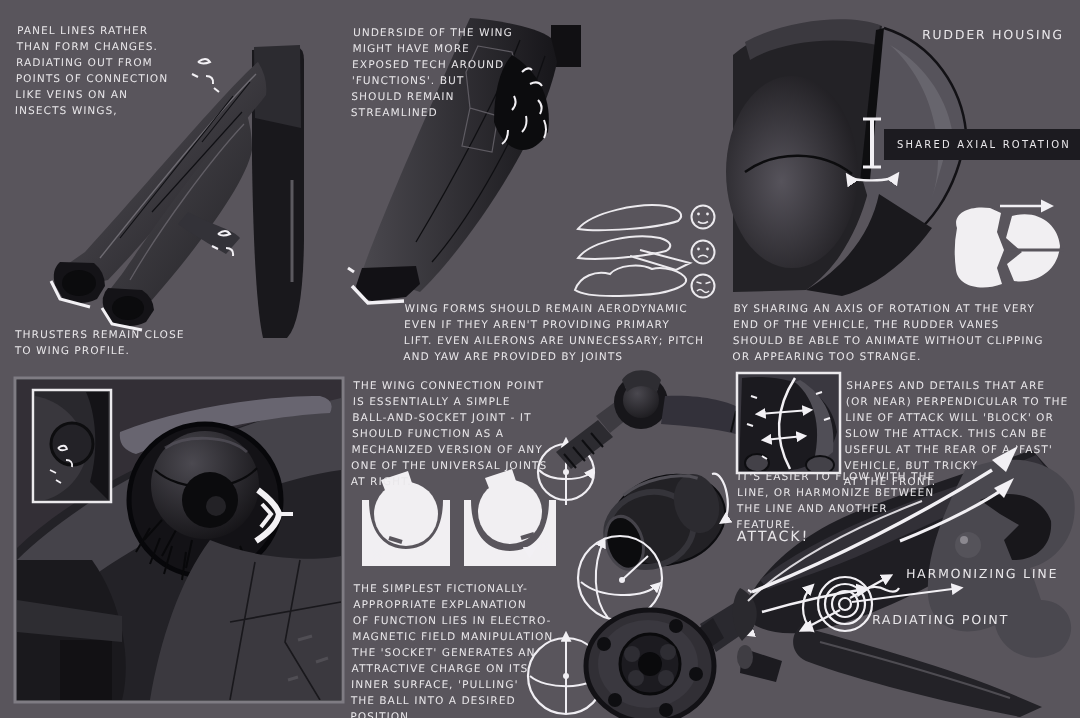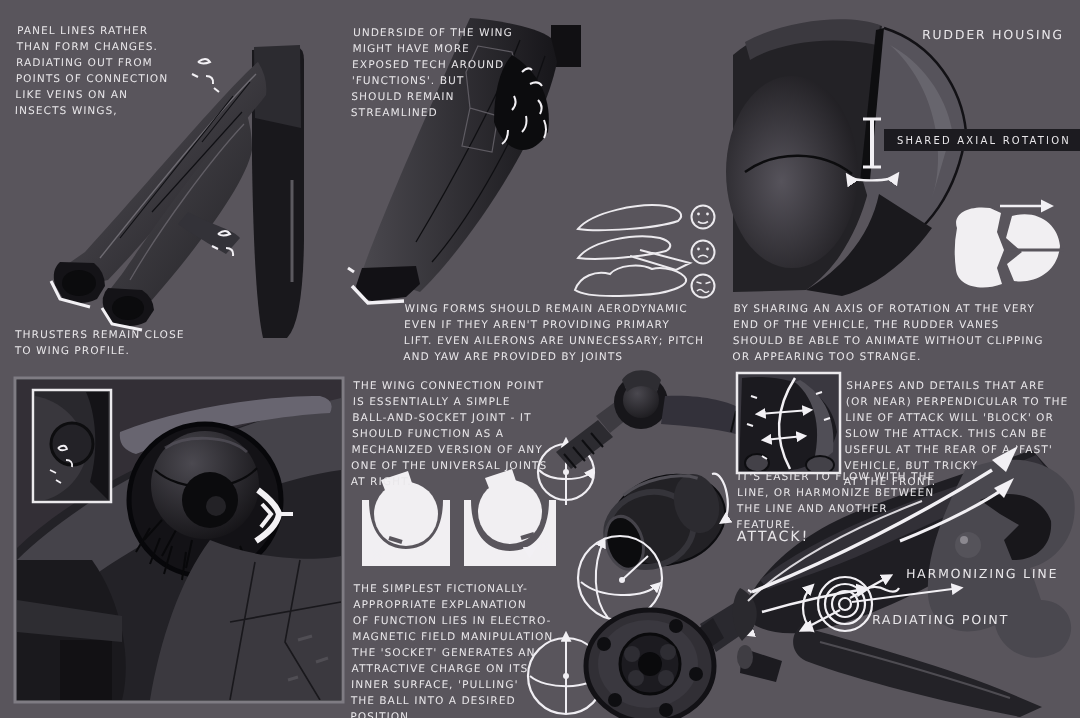--- a/index.html
+++ b/index.html
@@ -15,21 +15,21 @@
   .art{position:absolute;left:0;top:0;}
   .note{
     position:absolute;color:var(--ink);font-size:10.5px;line-height:16px;
     letter-spacing:1.1px;white-space:pre-line;transform:skewX(-1.5deg);
   }
   .label{
     position:absolute;color:var(--ink);font-size:12.5px;letter-spacing:1.8px;
     white-space:pre;transform:skewX(-1.5deg);
   }
   .axial-band{
-    position:absolute;left:884px;top:129px;width:196px;height:22px;
+    position:absolute;left:884px;top:129px;width:196px;height:31px;
     background:var(--band-dark);display:flex;align-items:center;
     padding-left:13px;box-sizing:border-box;color:var(--ink);
     font-size:10px;letter-spacing:2.2px;white-space:pre;
   }
   .attack{font-size:14px;letter-spacing:2px;}
 </style>
 </head>
 <body>
 
 <div class="stage">

